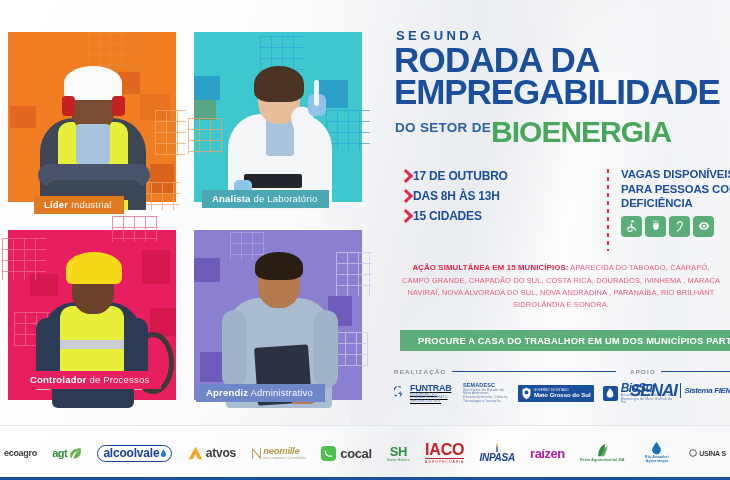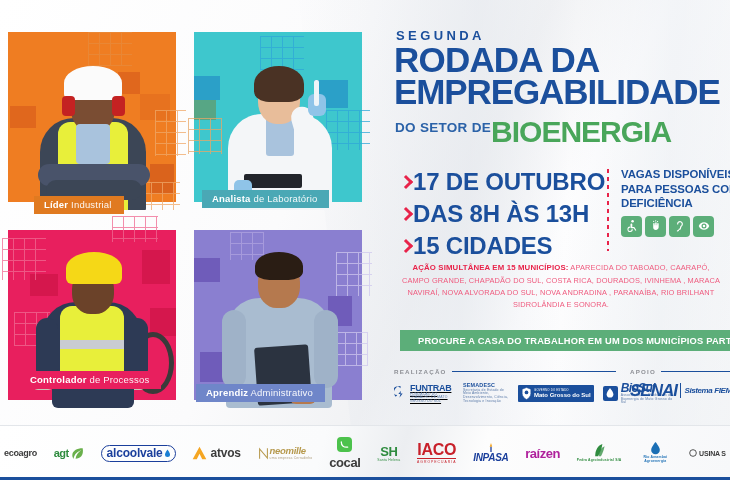--- a/index.html
+++ b/index.html
@@ -104,21 +104,21 @@
   
   .bullets { position:absolute; left:8px; top:168px; }
   .bullet { display:flex; align-items:center; margin-bottom:4px; }
   .chev { width:13px; height:16px; flex:none; position:relative; }
   .chev::before{
     content:""; position:absolute; left:1px; top:3px;
     width:7px; height:7px; border-top:3px solid #e8234a; border-right:3px solid #e8234a;
     transform:rotate(45deg);
   }
   .bullet-text {
-    font-size:24px; font-weight:bold; color:#1b4f9c; letter-spacing:-.2px;
+    font-size:12px; font-weight:bold; color:#1b4f9c; letter-spacing:-.2px;
     white-space:nowrap;
   }
 
   
   .pcd { position:absolute; left:215px; top:167px; padding-left:14px; }
   .pcd::before{
     content:""; position:absolute; left:0; top:2px; width:2px; height:82px;
     background:repeating-linear-gradient(to bottom,#e8234a 0 4px, transparent 4px 8px);
   }
   .pcd-text {
@@ -454,21 +454,21 @@
     <span class="slogo" style="gap:1px;">
       <svg width="11" height="13" viewBox="0 0 16 20" fill="none" stroke="#b79a4e" stroke-width="1.6">
           <path d="M2 18V3l12 14V2"></path>
         </svg>
       <span style="display:flex;flex-direction:column;align-items:flex-start;">
         <span class="slogo-txt" style="font-size:9.5px;color:#b79a4e;font-style:italic;letter-spacing:-.3px;">neomille</span>
         <span class="tiny" style="color:#b0a080;">uma empresa Cerradinho</span>
       </span>
     </span>
 
-    <span class="slogo" style="gap:4px;flex-direction:column;">
+    <span class="slogo" style="gap:4px;">
       <span style="width:15px;height:15px;background:#4cc24c;border-radius:4px;display:flex;align-items:center;justify-content:center;">
         <svg width="9" height="9" viewBox="0 0 14 14" fill="none" stroke="#fff" stroke-width="2" stroke-linecap="round">
             <path d="M2 3c0 6 4 9 10 8"></path>
           </svg>
       </span>
       <span class="slogo-txt" style="font-size:13px;color:#3c3c3c;letter-spacing:-.4px;">cocal</span>
     </span>
 
     <span class="slogo" style="flex-direction:column;">
       <span class="slogo-txt" style="font-size:13px;color:#2f8c3f;letter-spacing:-.5px;">SH</span>

